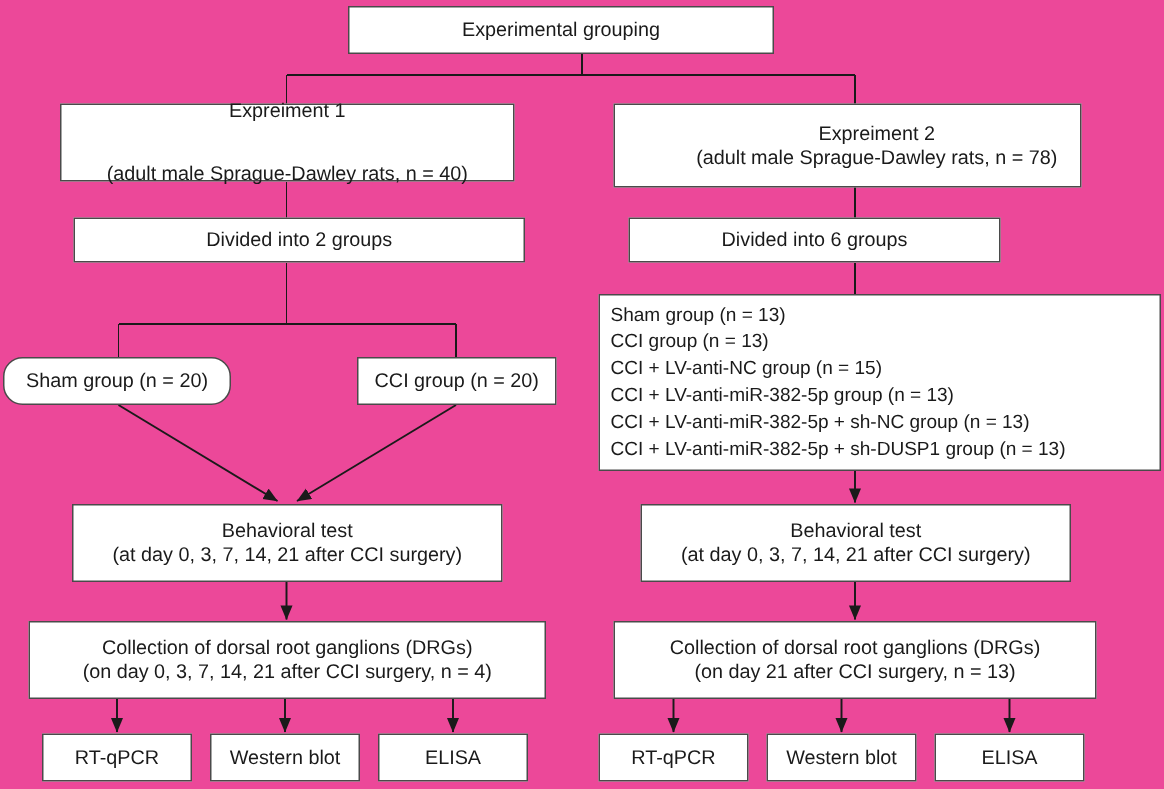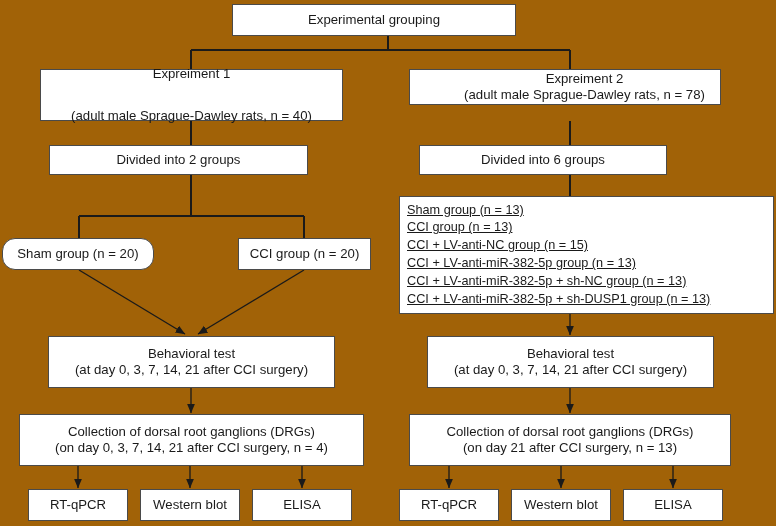--- a/index.html
+++ b/index.html
@@ -8,21 +8,21 @@
     background: #ffffff;
   }
   body {
     font-family: "Liberation Sans", sans-serif;
     color: #1a1a1a;
   }
   #canvas {
     position: relative;
     width: 776px;
     height: 526px;
-    background: #a16207;
+    background: #ec4899;
     overflow: hidden;
   }
   #wires {
     position: absolute;
     left: 0;
     top: 0;
     width: 776px;
     height: 526px;
     pointer-events: none;
   }
@@ -109,21 +109,21 @@
 
   <div class="node" style="left:232px; top:4px; width:284px; height:32px;">
     <span class="ln">Experimental grouping</span>
   </div>
 
   <div class="node" style="left:40px; top:69px; width:303px; height:52px;gap:26px;">
     <span class="ln">Expreiment 1</span>
     <span class="ln">(adult male Sprague-Dawley rats, n = 40)</span>
   </div>
 
-  <div class="node" style="left:49px; top:145px; width:259px; height:30px;">
+  <div class="node" style="left:49px; top:145px; width:301px; height:30px;">
     <span class="ln">Divided into 2 groups</span>
   </div>
 
   <div class="node" style="left:2px; top:238px; width:152px; height:32px;border-radius:13px;">
     <span class="ln">Sham group (n = 20)</span>
   </div>
 
   <div class="node" style="left:238px; top:238px; width:133px; height:32px;">
     <span class="ln">CCI group (n = 20)</span>
   </div>
@@ -141,30 +141,30 @@
   <div class="node" style="left:28px; top:489px; width:100px; height:32px;">
     <span class="ln">RT-qPCR</span>
   </div>
   <div class="node" style="left:140px; top:489px; width:100px; height:32px;">
     <span class="ln">Western blot</span>
   </div>
   <div class="node" style="left:252px; top:489px; width:100px; height:32px;">
     <span class="ln">ELISA</span>
   </div>
 
-  <div class="node" style="left:409px; top:69px; width:312px; height:36px;padding-left:39px;">
+  <div class="node" style="left:409px; top:69px; width:312px; height:56px;padding-left:39px;">
     <span class="ln">Expreiment 2</span>
     <span class="ln">(adult male Sprague-Dawley rats, n = 78)</span>
   </div>
 
   <div class="node" style="left:419px; top:145px; width:248px; height:30px;text-align:right;">
     <span class="ln">Divided into 6 groups</span>
   </div>
 
-  <div class="node left-align grouplist" style="left:399px; top:196px; width:375px; height:118px;text-decoration:underline;">
+  <div class="node left-align grouplist" style="left:399px; top:196px; width:375px; height:118px;">
     <span class="ln">Sham group (n = 13)</span>
     <span class="ln">CCI group (n = 13)</span>
     <span class="ln">CCI + LV-anti-NC group (n = 15)</span>
     <span class="ln">CCI + LV-anti-miR-382-5p group (n = 13)</span>
     <span class="ln">CCI + LV-anti-miR-382-5p + sh-NC group (n = 13)</span>
     <span class="ln">CCI + LV-anti-miR-382-5p + sh-DUSP1 group (n = 13)</span>
   </div>
 
   <div class="node" style="left:427px; top:336px; width:287px; height:52px;">
     <span class="ln">Behavioral test</span>

